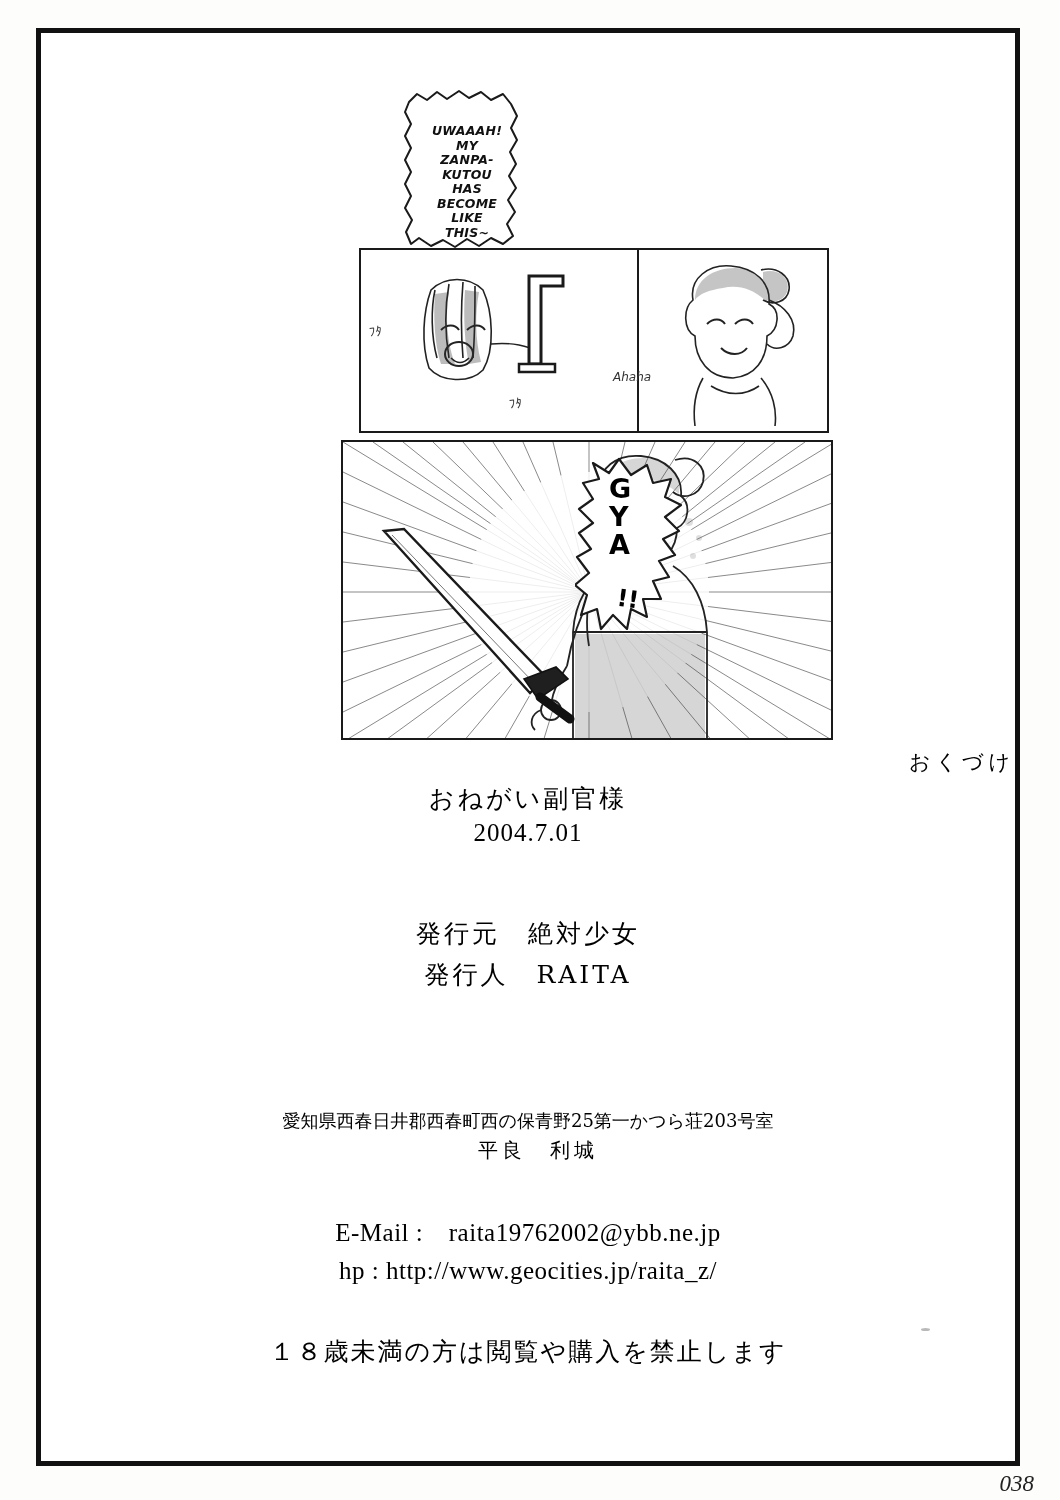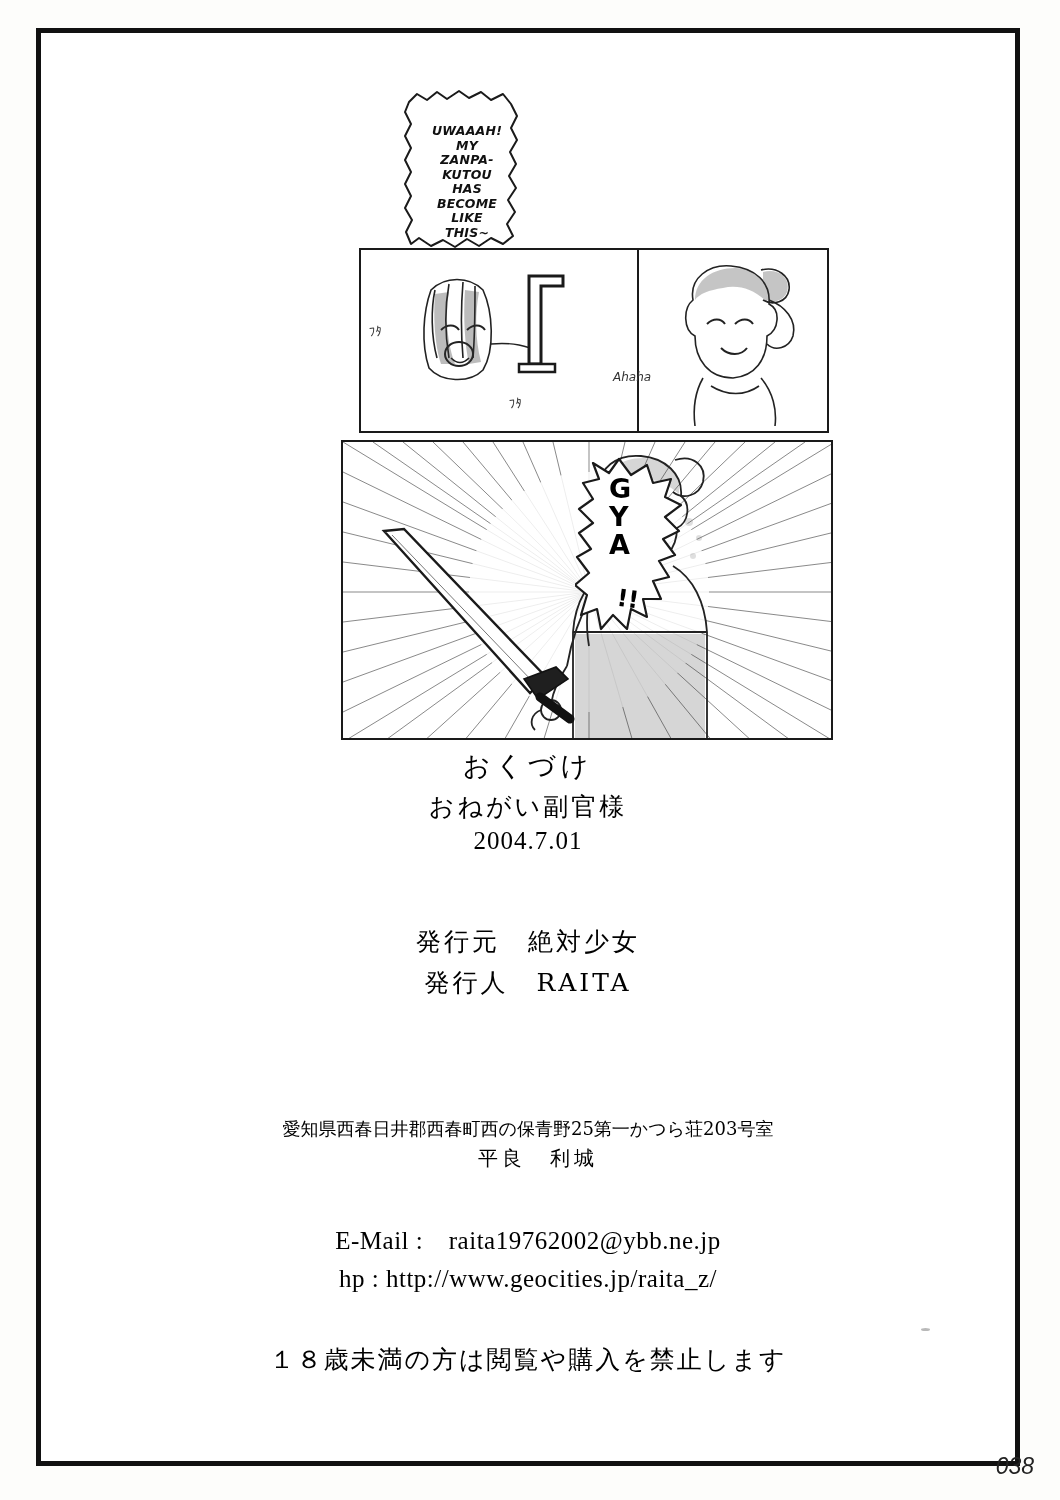--- a/index.html
+++ b/index.html
@@ -124,23 +124,24 @@
   
   .colophon {
     position: absolute;
     left: 0;
     top: 715px;
     width: 100%;
     text-align: center;
   }
   .jp { font-family: "DejaVu Serif", serif; }
   .l-okuzuke {
-    font-size: 27px;
+    font-size: 21px;
     letter-spacing: 5px;
     margin-bottom: 6px;
+    text-align: right;
   }
   .l-title {
     font-size: 25px;
     letter-spacing: 3px;
     margin-bottom: 4px;
   }
   .l-date {
     font-size: 25px;
     letter-spacing: 1px;
   }
@@ -173,22 +174,22 @@
     margin-bottom: 8px;
   }
   .warn-block { margin-top: 50px; text-align: center; }
   .l-warn {
     font-size: 25px;
     letter-spacing: 2px;
   }
   .page-number {
     position: absolute;
     right: 26px;
-    bottom: 20px;
-    font-family: Liberation Sans, sans-serif;
+    bottom: 3px;
+    font-family: Liberation Serif, serif;
     font-style: italic;
     font-size: 23px;
     color: #222;
   }
   .speck {
     position: absolute;
     background: #b9b9b9;
     border-radius: 50%;
   }
 </style>

